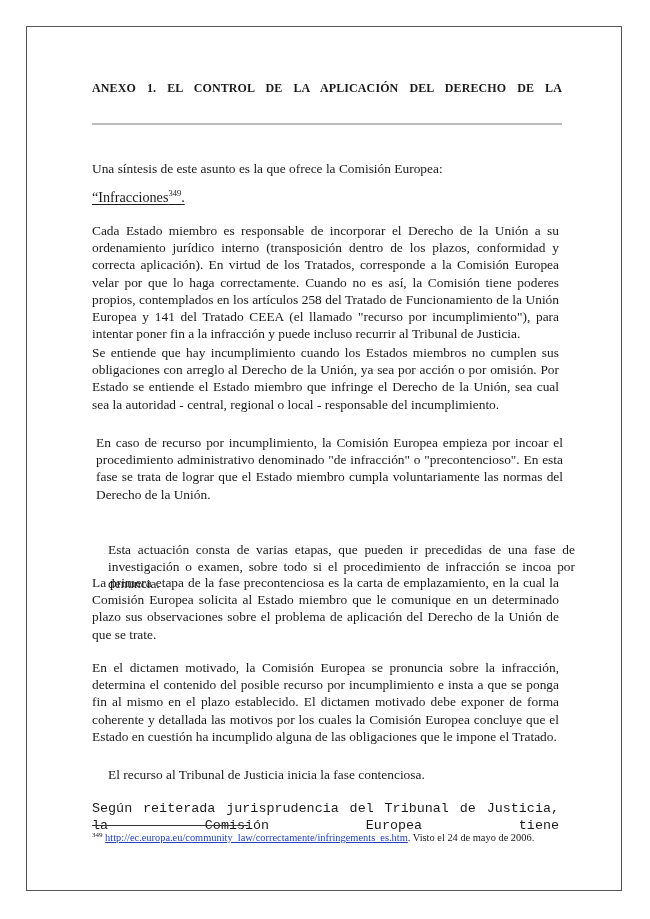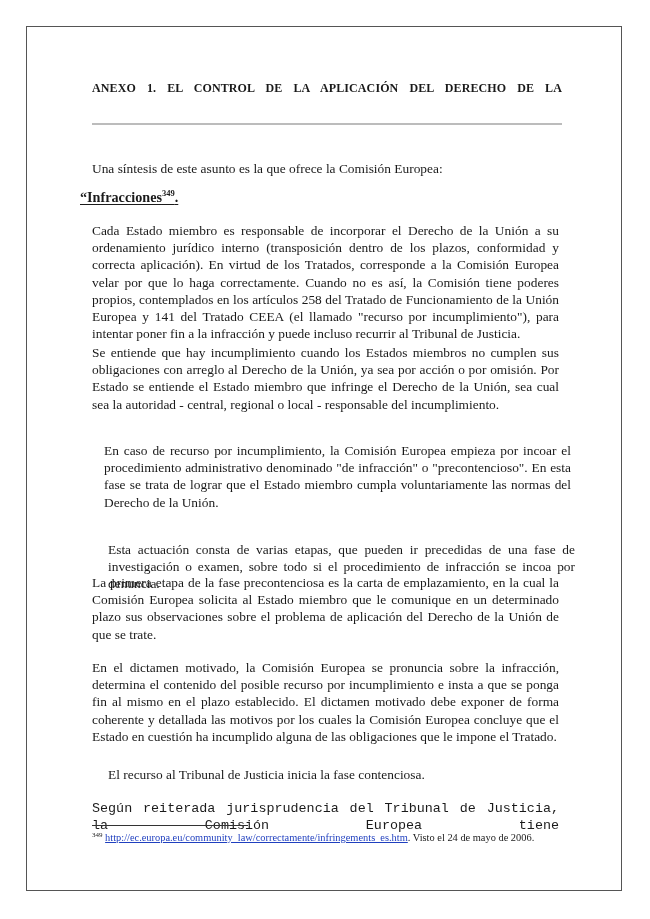--- a/index.html
+++ b/index.html
@@ -58,23 +58,23 @@
       width: 467px;
       font-size: 13.4px;
       line-height: 17.2px;
       text-align: justify;
     }
     .body-text.last-justify {
       text-align-last: justify;
     }
     .heading {
       position: absolute;
-      left: 80px;
+      left: 92px;
       top: 188px;
-      font-weight: bold;
+      font-weight: normal;
       font-size: 14.2px;
       text-decoration: underline;
       text-underline-offset: 2px;
     }
     .heading sup {
       font-size: 8.5px;
       vertical-align: 6px;
     }
     .footnote-rule {
       position: absolute;
@@ -113,21 +113,21 @@
 <div class="title-rule"></div>
 
 <p class="body-text" style="top:160px;margin:0;">Una síntesis de este asunto es la que ofrece la Comisión Europea:</p>
 
 <div class="heading">
   <span>“Infracciones</span><sup>349</sup><span>.</span>
 </div>
 
 <p class="body-text" style="top:222px;margin:0;">Cada Estado miembro es responsable de incorporar el Derecho de la Unión a su ordenamiento jurídico interno (transposición dentro de los plazos, conformidad y correcta aplicación). En virtud de los Tratados, corresponde a la Comisión Europea velar por que lo haga correctamente. Cuando no es así, la Comisión tiene poderes propios, contemplados en los artículos 258 del Tratado de Funcionamiento de la Unión Europea y 141 del Tratado CEEA (el llamado "recurso por incumplimiento"), para intentar poner fin a la infracción y puede incluso recurrir al Tribunal de Justicia.</p>
 <p class="body-text" style="top:344px;margin:0;">Se entiende que hay incumplimiento cuando los Estados miembros no cumplen sus obligaciones con arreglo al Derecho de la Unión, ya sea por acción o por omisión. Por Estado se entiende el Estado miembro que infringe el Derecho de la Unión, sea cual sea la autoridad - central, regional o local - responsable del incumplimiento.</p>
-<p class="body-text" style="top:430px;margin:12px;">En caso de recurso por incumplimiento, la Comisión Europea empieza por incoar el procedimiento administrativo denominado "de infracción" o "precontencioso". En esta fase se trata de lograr que el Estado miembro cumpla voluntariamente las normas del Derecho de la Unión.</p>
+<p class="body-text" style="top:430px;margin:4px;">En caso de recurso por incumplimiento, la Comisión Europea empieza por incoar el procedimiento administrativo denominado "de infracción" o "precontencioso". En esta fase se trata de lograr que el Estado miembro cumpla voluntariamente las normas del Derecho de la Unión.</p>
 <p class="body-text" style="top:525px;margin:16px;">Esta actuación consta de varias etapas, que pueden ir precedidas de una fase de investigación o examen, sobre todo si el procedimiento de infracción se incoa por denuncia.</p>
 <p class="body-text" style="top:574px;margin:0;">La primera etapa de la fase precontenciosa es la carta de emplazamiento, en la cual la Comisión Europea solicita al Estado miembro que le comunique en un determinado plazo sus observaciones sobre el problema de aplicación del Derecho de la Unión de que se trate.</p>
 <p class="body-text" style="top:659px;margin:0;">En el dictamen motivado, la Comisión Europea se pronuncia sobre la infracción, determina el contenido del posible recurso por incumplimiento e insta a que se ponga fin al mismo en el plazo establecido. El dictamen motivado debe exponer de forma coherente y detallada las motivos por los cuales la Comisión Europea concluye que el Estado en cuestión ha incumplido alguna de las obligaciones que le impone el Tratado.</p>
 <p class="body-text" style="top:750px;margin:16px;">El recurso al Tribunal de Justicia inicia la fase contenciosa.</p>
 <p class="body-text last-justify" style="top:800px;margin:0;font-family:Liberation Mono, monospace;">Según reiterada jurisprudencia del Tribunal de Justicia, la Comisión Europea tiene</p>
 
 <div class="footnote-rule"></div>
 <div class="footnote">
   <sup>349</sup>
   <a>http://ec.europa.eu/community_law/correctamente/infringements_es.htm</a><span>. Visto el 24 de mayo de 2006.</span>

